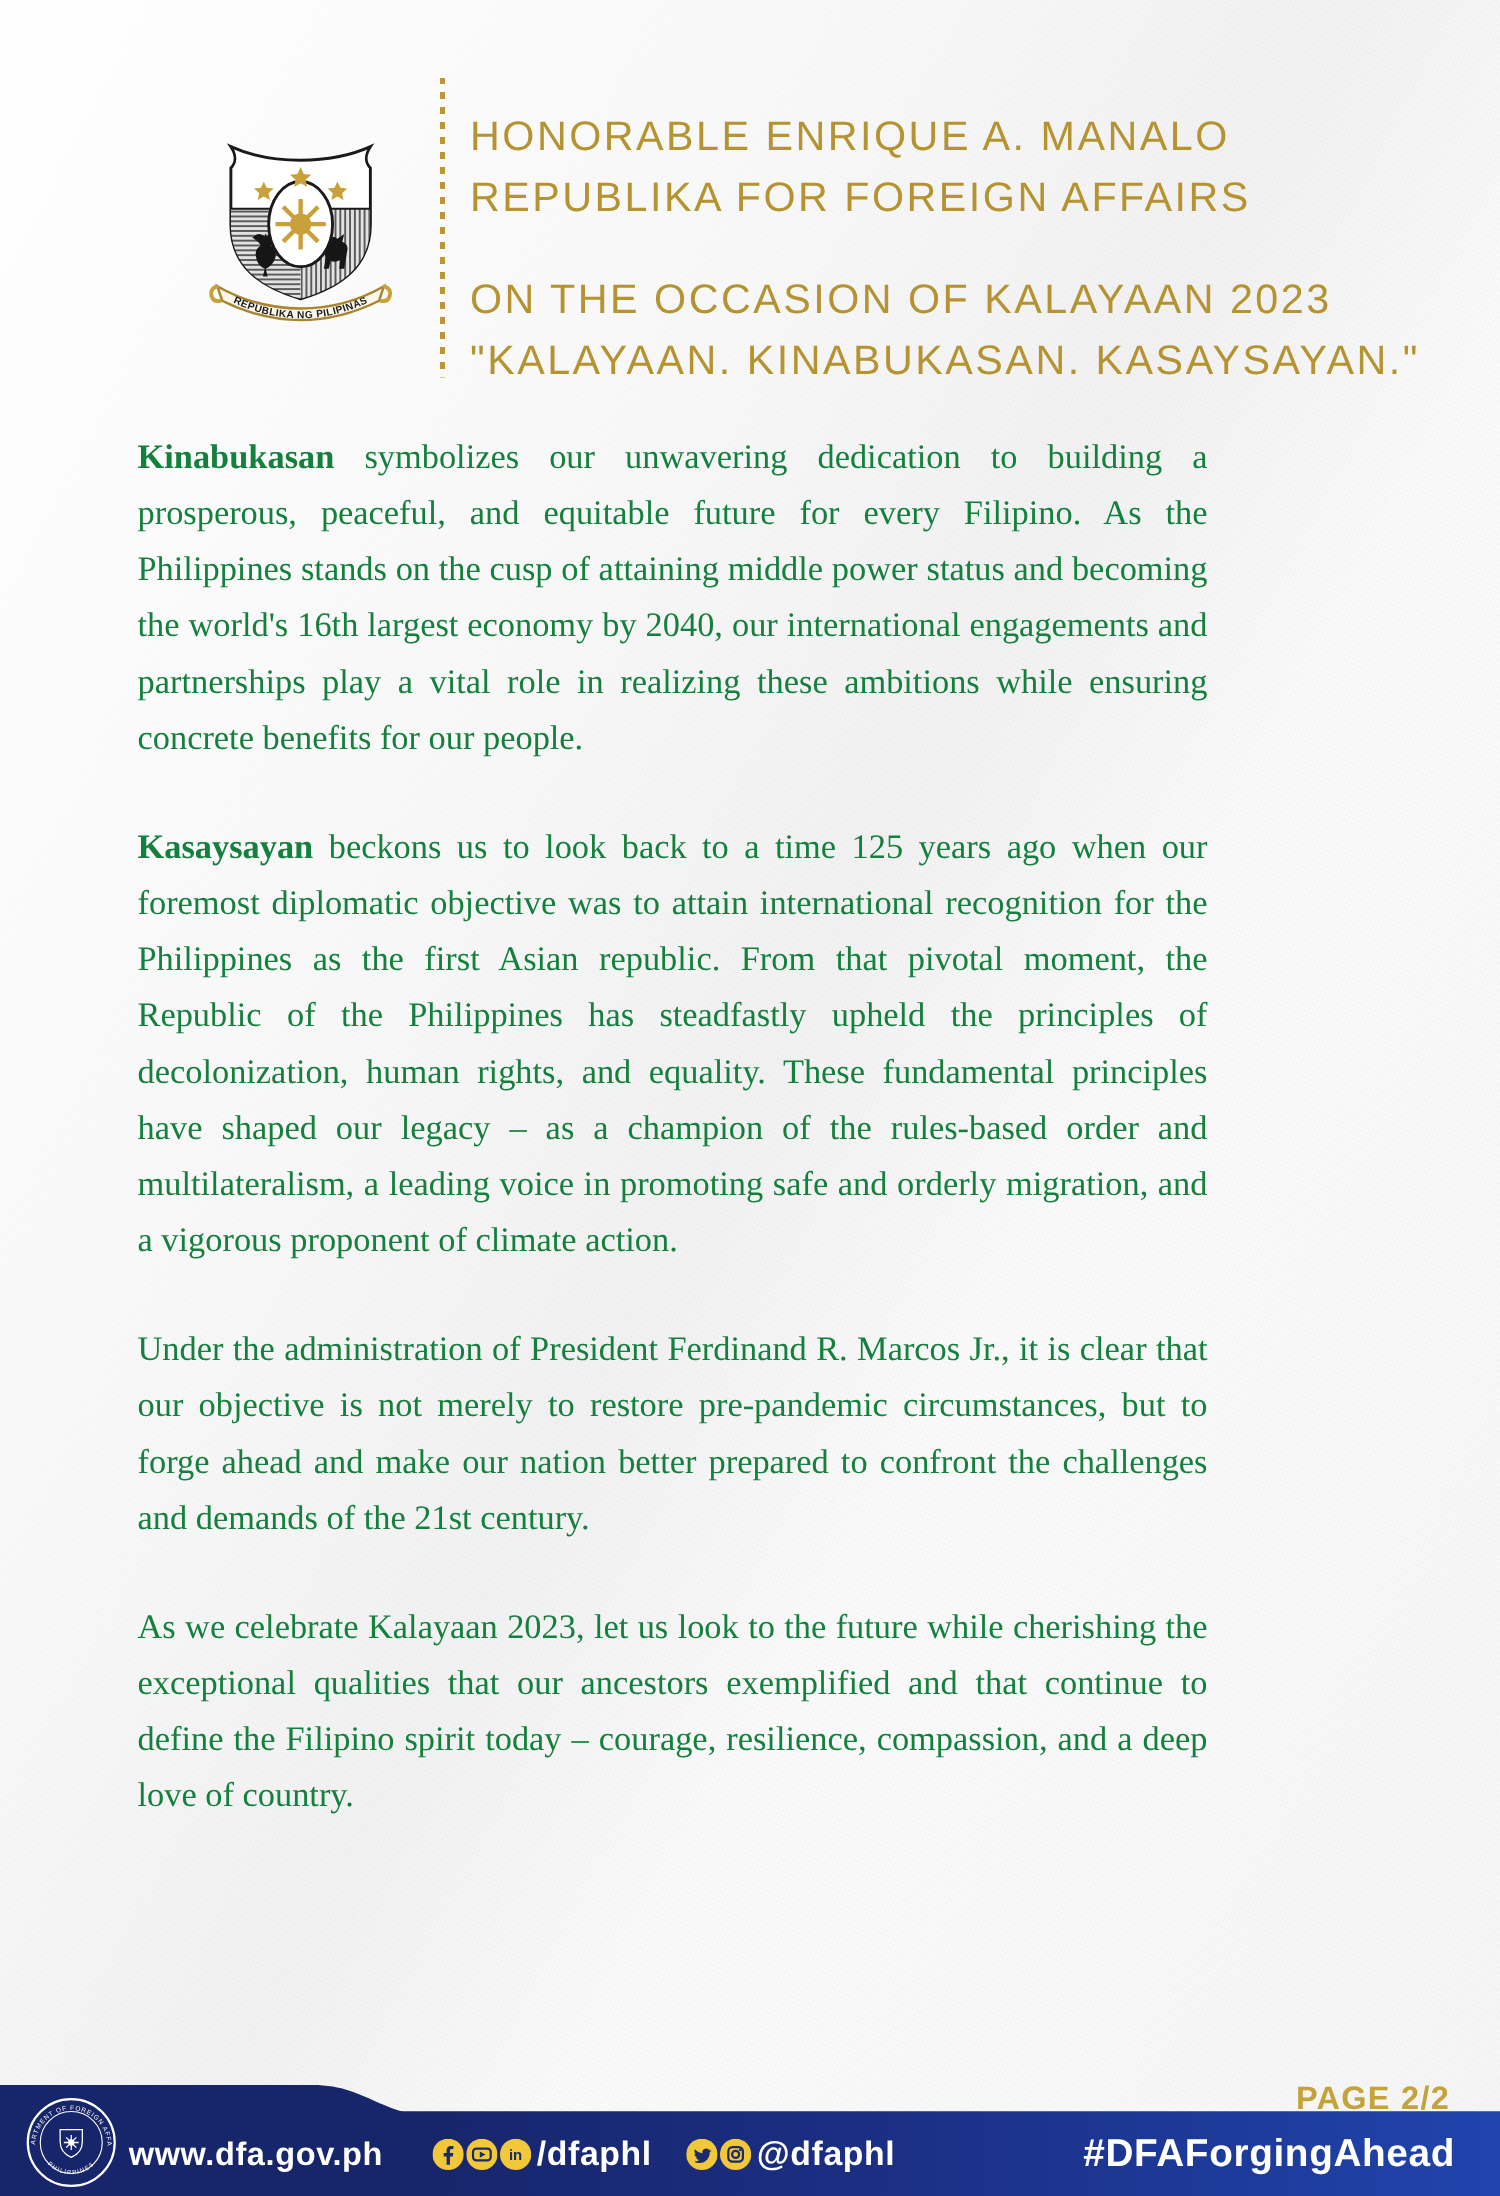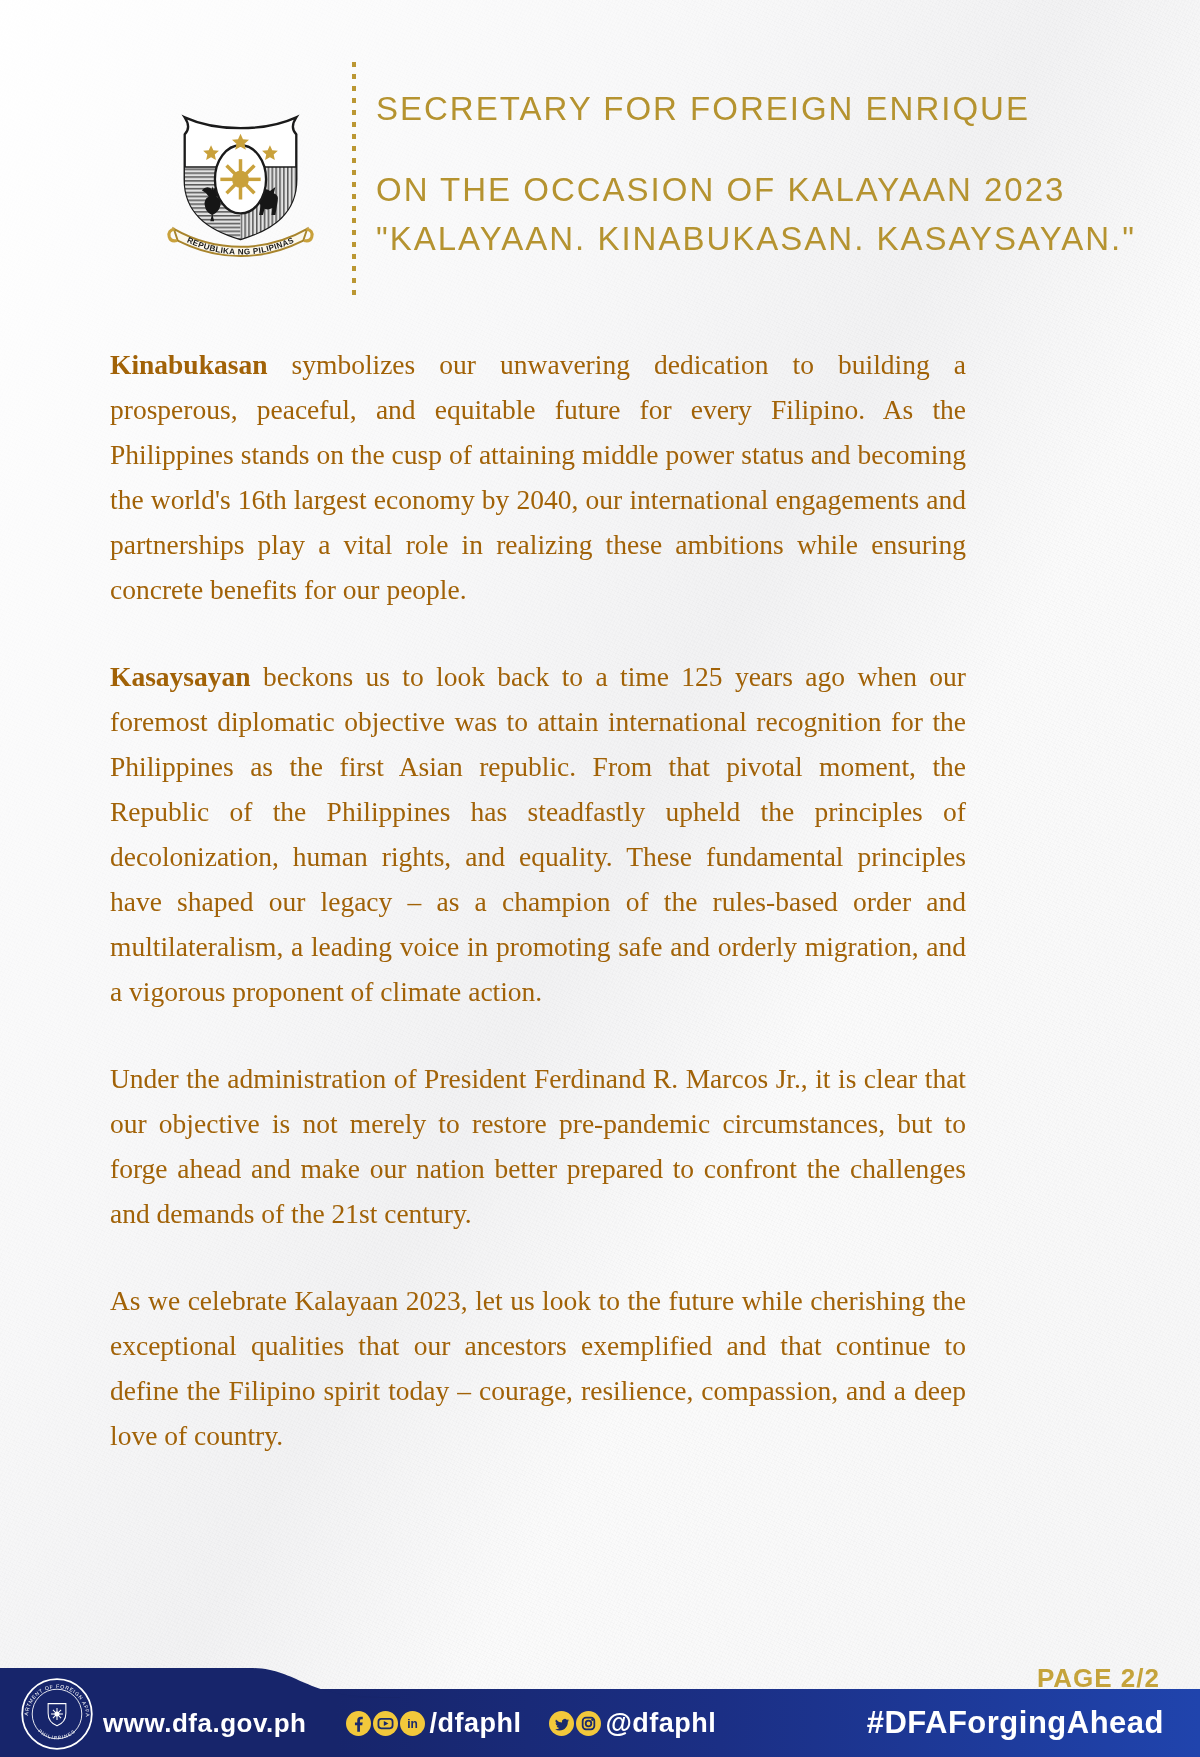--- a/index.html
+++ b/index.html
@@ -28,21 +28,21 @@
     background:repeating-linear-gradient(to bottom,#BB9733 0 5px,transparent 5px 12px);
   }
   .header-text{left:376px;top:84px;color:#B59330;}
   .header-line{
     font-size:33px;line-height:49px;font-weight:400;
     letter-spacing:2px;white-space:nowrap;
   }
   .header-block2{margin-top:32px;}
 
   
-  .statement{left:110px;top:342px;width:856px;color:#a16207;}
+  .statement{left:110px;top:342px;width:856px;color:#15803d;}
   .statement p{
     margin:0 0 42px 0;
     font-family:"Liberation Serif",serif;
     font-size:27.5px;line-height:45px;
     text-align:justify;
   }
   .statement p b{font-weight:700;}
 
   
   .page-label{
@@ -118,21 +118,22 @@
     <path d="M185,168 q9,2 7,10 q-2,7 -10,5" fill="none" stroke="#C9A13B" stroke-width="4"></path>
     <path id="bannerline" d="M22,181 C50,195 74,201 100,201 C126,201 150,195 178,181" fill="none"></path>
     <text font-family="Liberation Sans, sans-serif" font-size="10.5" font-weight="700" fill="#1a1a1a" letter-spacing="0.5">
       <textPath href="#bannerline" startOffset="50%" text-anchor="middle">REPUBLIKA NG PILIPINAS</textPath>
     </text>
   </svg>
 
   <div class="layer dotted"></div>
 
   <div class="layer header-text">
-    <div class="header-line">SECRETARY FOR FOREIGN ENRIQUE</div>
+    <div class="header-line">HONORABLE ENRIQUE A. MANALO</div>
+    <div class="header-line">REPUBLIKA FOR FOREIGN AFFAIRS</div>
     <div class="header-block2">
       <div class="header-line">ON THE OCCASION OF KALAYAAN 2023</div>
       <div class="header-line">"KALAYAAN. KINABUKASAN. KASAYSAYAN."</div>
     </div>
   </div>
 
   <main class="layer statement">
     <p><b>Kinabukasan</b><span> symbolizes our unwavering dedication to building a prosperous, peaceful, and equitable future for every Filipino. As the Philippines stands on the cusp of attaining middle power status and becoming the world's 16th largest economy by 2040, our international engagements and partnerships play a vital role in realizing these ambitions while ensuring concrete benefits for our people.</span></p>
     <p><b>Kasaysayan</b><span> beckons us to look back to a time 125 years ago when our foremost diplomatic objective was to attain international recognition for the Philippines as the first Asian republic. From that pivotal moment, the Republic of the Philippines has steadfastly upheld the principles of decolonization, human rights, and equality. These fundamental principles have shaped our legacy – as a champion of the rules-based order and multilateralism, a leading voice in promoting safe and orderly migration, and a vigorous proponent of climate action.</span></p>
     <p><b></b><span>Under the administration of President Ferdinand R. Marcos Jr., it is clear that our objective is not merely to restore pre-pandemic circumstances, but to forge ahead and make our nation better prepared to confront the challenges and demands of the 21st century.</span></p>

